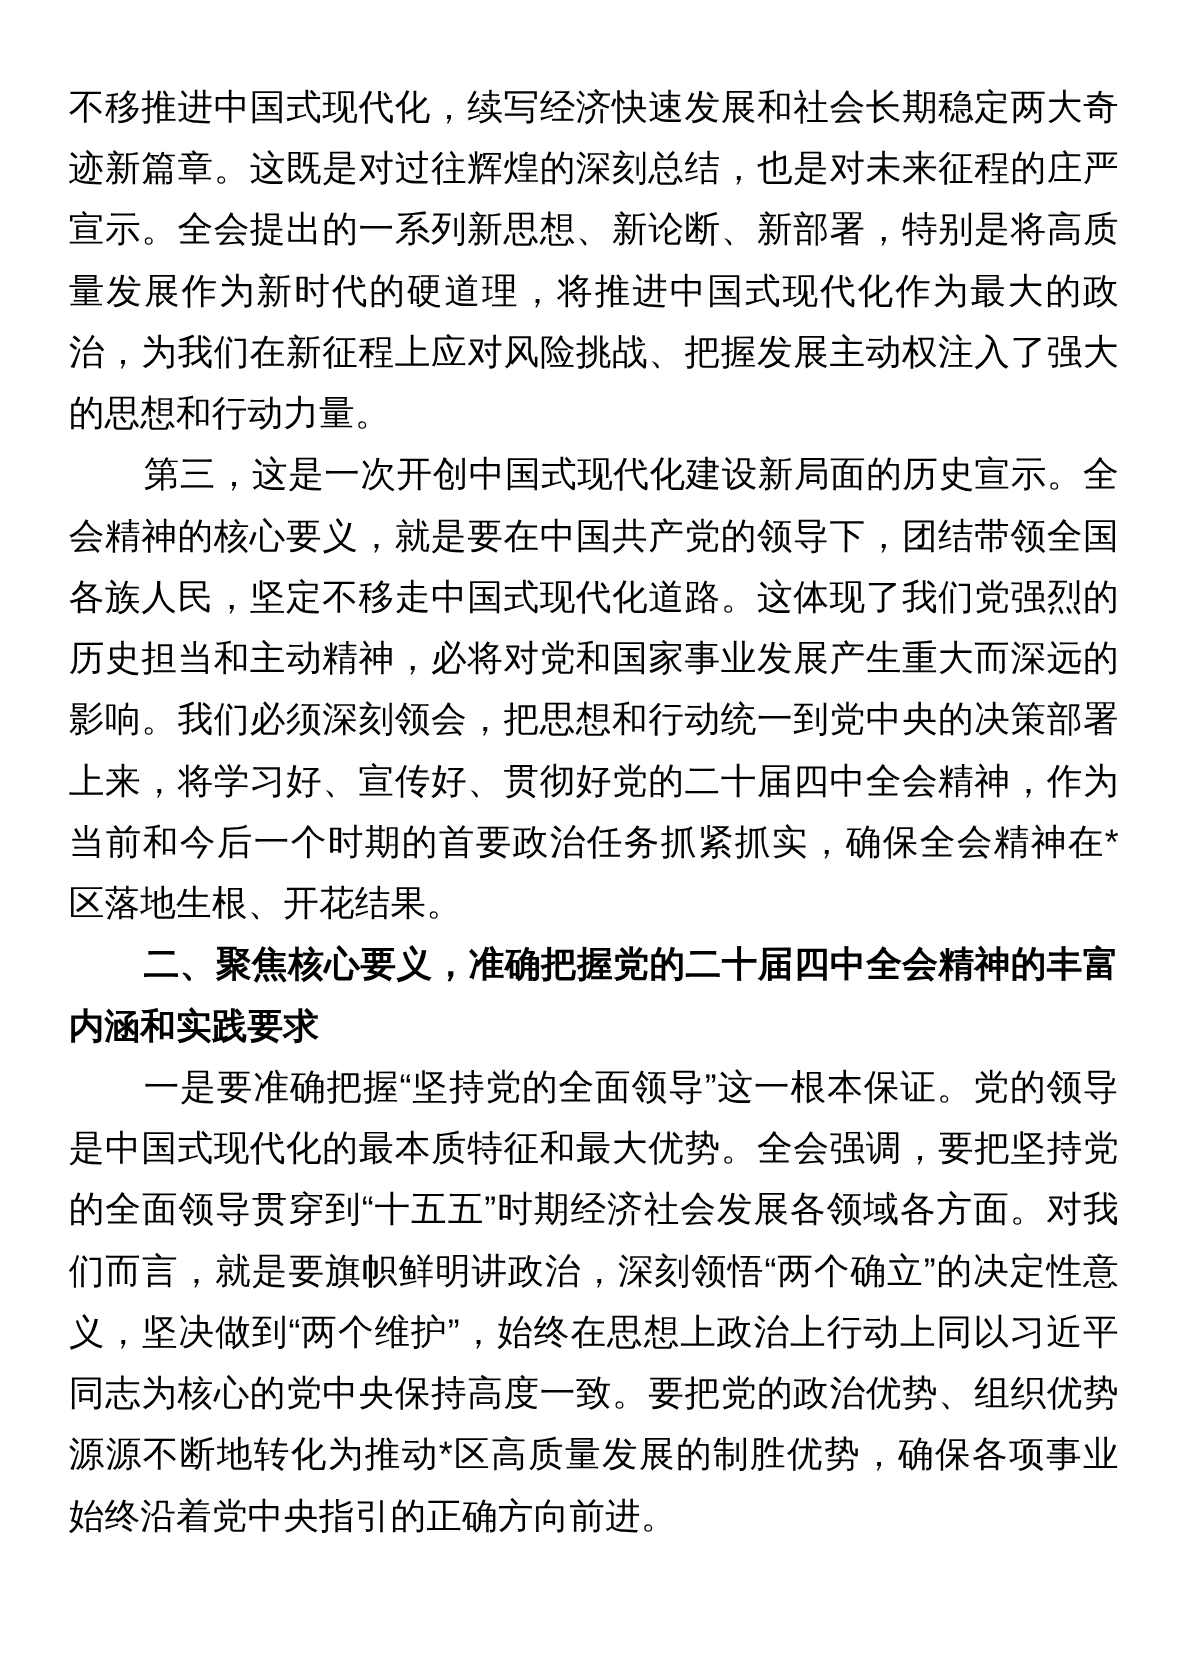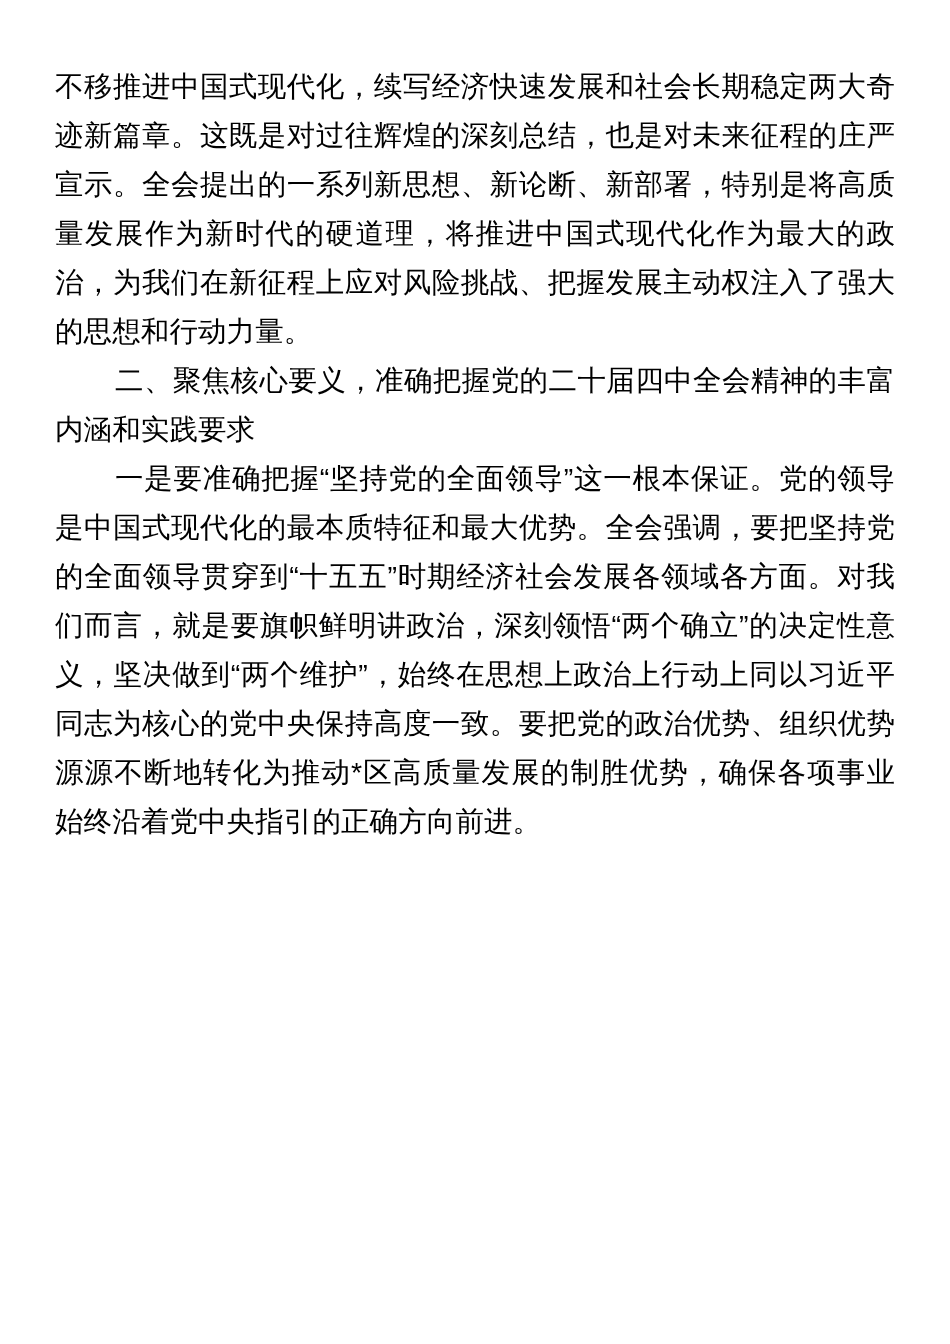--- a/index.html
+++ b/index.html
@@ -38,32 +38,33 @@
 
   .para.indent {
     text-indent: 60px;
   }
 
   .para.cont {
     text-indent: 0;
   }
 
   .para.heading {
-    font-weight: normal;
+    font-weight: bold;
     text-indent: 60px;
   }
 </style>
 </head>
 <body>
 
 <div class="page">
   <div class="doc-body">
 
     <p class="para cont">不移推进中国式现代化，续写经济快速发展和社会长期稳定两大奇迹新篇章。这既是对过往辉煌的深刻总结，也是对未来征程的庄严宣示。全会提出的一系列新思想、新论断、新部署，特别是将高质量发展作为新时代的硬道理，将推进中国式现代化作为最大的政治，为我们在新征程上应对风险挑战、把握发展主动权注入了强大的思想和行动力量。</p>
 
+    <p class="para indent">第三，这是一次开创中国式现代化建设新局面的历史宣示。全会精神的核心要义，就是要在中国共产党的领导下，团结带领全国各族人民，坚定不移走中国式现代化道路。这体现了我们党强烈的历史担当和主动精神，必将对党和国家事业发展产生重大而深远的影响。我们必须深刻领会，把思想和行动统一到党中央的决策部署上来，将学习好、宣传好、贯彻好党的二十届四中全会精神，作为当前和今后一个时期的首要政治任务抓紧抓实，确保全会精神在*区落地生根、开花结果。</p>
 
     <p class="para heading">二、聚焦核心要义，准确把握党的二十届四中全会精神的丰富内涵和实践要求</p>
 
 
     <p class="para indent">一是要准确把握“坚持党的全面领导”这一根本保证。党的领导是中国式现代化的最本质特征和最大优势。全会强调，要把坚持党的全面领导贯穿到“十五五”时期经济社会发展各领域各方面。对我们而言，就是要旗帜鲜明讲政治，深刻领悟“两个确立”的决定性意义，坚决做到“两个维护”，始终在思想上政治上行动上同以习近平同志为核心的党中央保持高度一致。要把党的政治优势、组织优势源源不断地转化为推动*区高质量发展的制胜优势，确保各项事业始终沿着党中央指引的正确方向前进。</p>
 
   </div>
 </div>
 
 </body></html>

